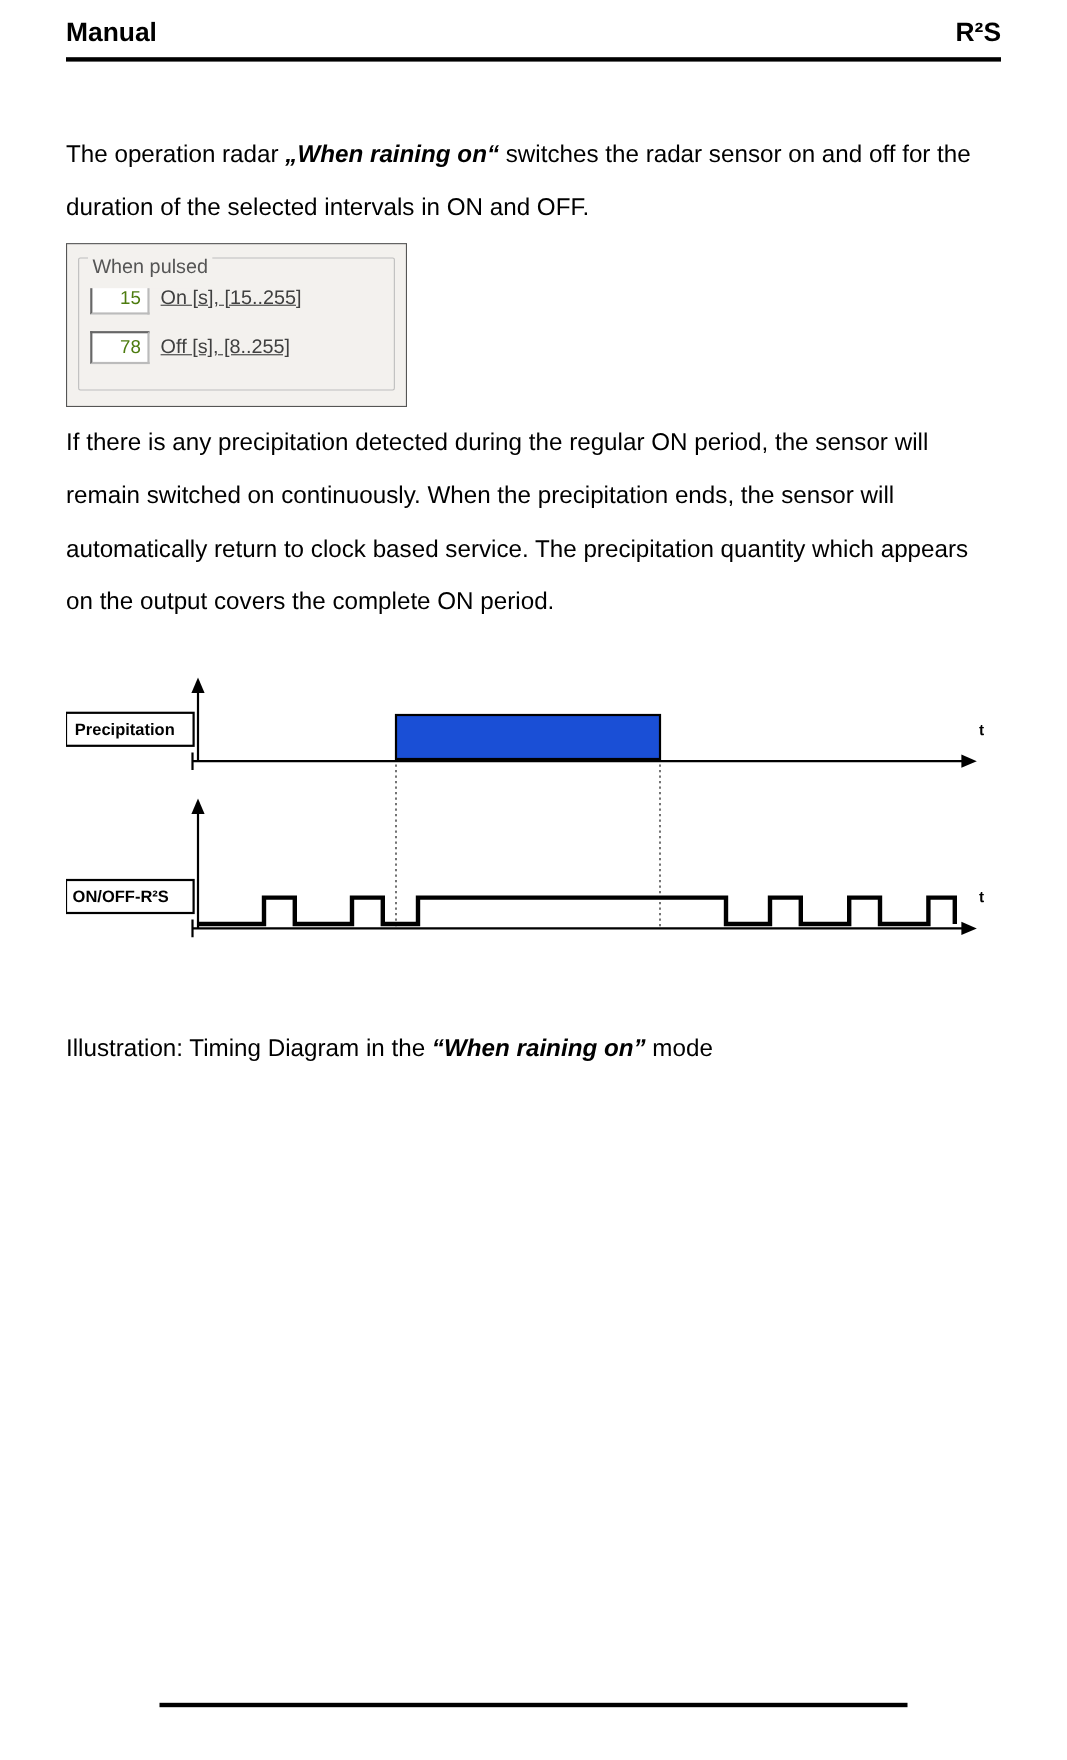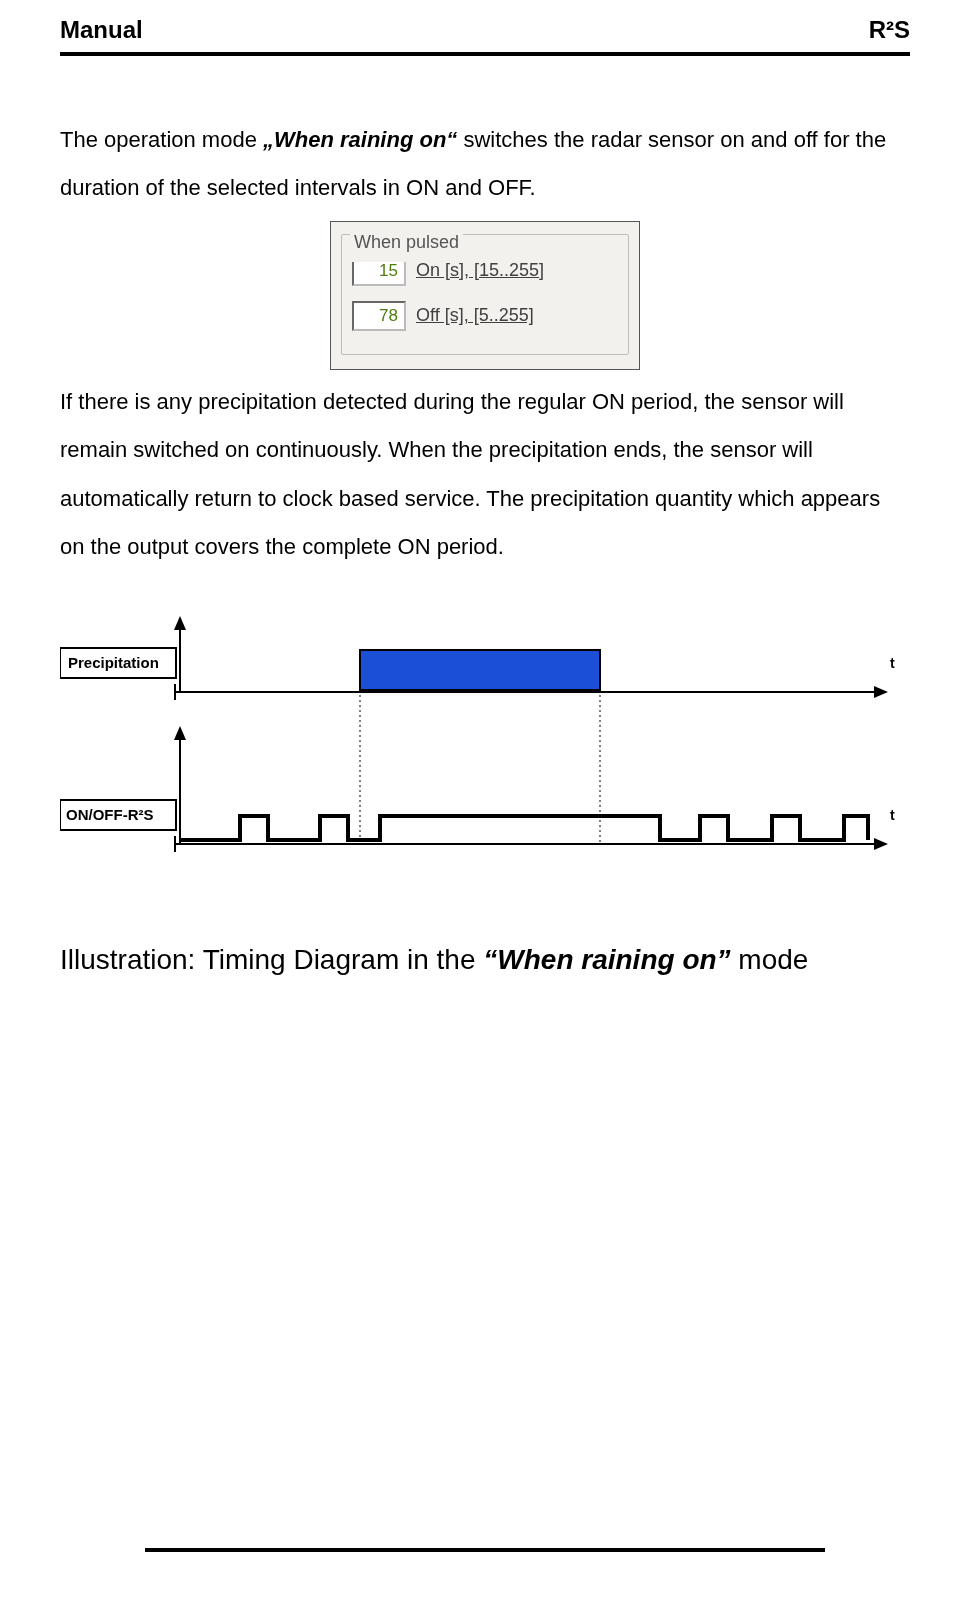--- a/index.html
+++ b/index.html
@@ -2,30 +2,30 @@
 <html><head>
 <meta charset="utf-8">
 <style>
   * { box-sizing: border-box; margin: 0; padding: 0; }
   html, body { width: 970px; height: 1600px; background: #fff; font-family: Arial, Helvetica, sans-serif; }
   .page { position: relative; width: 970px; height: 1600px; padding: 16px 60px 0 60px; }
   .header { display: flex; justify-content: space-between; align-items: baseline; font-weight: bold; font-size: 24px; padding-bottom: 6px; }
   .header-rule { border-bottom: 4px solid #000; margin-top: 2px; }
   .body { padding-top: 60px; font-size: 22px; line-height: 2.2; color: #000; }
   .para1 .em { font-style: italic; font-weight: bold; margin-top: 40px; }
-  .dialog-wrap { display: flex; justify-content: center; margin: 8px 0 8px 0; }
+  .dialog-wrap { display: flex; margin: 8px 0 8px 0; }
   .dialog { width: 310px; background: #f3f1ee; border: 1px solid #555; padding: 6px 10px 14px 10px; font-family: Tahoma, Arial, sans-serif; font-size: 18px; color: #333; }
   .dialog-group { border: 1px solid #bdbdbd; border-radius: 2px; padding: 10px 10px 12px 10px; position: relative; margin-top: 6px; }
   .legend { position: absolute; top: -12px; left: 8px; background: #f3f1ee; padding: 0 4px; font-size: 18px; color: #555; }
   .row { display: flex; align-items: center; gap: 10px; margin: 6px 0; }
   .numbox { width: 54px; height: 30px; background: #fff; border: 2px inset #bbb; display: flex; align-items: center; justify-content: flex-end; padding-right: 6px; font-size: 17px; color: #4d7c0f; }
   .rowlabel { font-size: 18px; color: #404040; text-decoration: underline; }
   .para2 { margin-top: 8px; }
   .diagram { margin-top: 40px; margin-bottom: 40px; position: relative; }
-  .caption { font-size: 28px; margin-top: 30px; }
+  .caption { font-size: 22px; margin-top: 30px; }
   .caption .em { font-style: italic; font-weight: bold; }
   .footer { position: absolute; left: 60px; right: 60px; bottom: 30px; }
   .footer-rule { border-top: 4px solid #000; margin-bottom: 18px; width: 80%; margin-left: auto; margin-right: auto; }
   .footer-row { display: flex; justify-content: space-between; align-items: flex-end; }
   .logo { display: flex; align-items: center; gap: 6px; }
   .logo svg { display: block; }
   .pagenum { font-size: 22px; }
   
   .axis-label { font: bold 14px Arial; fill: #000; }
   .box-label { font: bold 15px Arial; fill: #000; }
@@ -37,34 +37,34 @@
 
   <div class="header">
     <span>Manual</span>
     <span>R²S</span>
   </div>
   <div class="header-rule"></div>
 
   <div class="body">
 
     <p class="para1">
-      <span>The operation mode </span><span class="em">„When raining on“</span><span> switches the radar sensor on and off for the duration of the selected intervals in ON and OFF.</span>
+      <span>The operation radar </span><span class="em">„When raining on“</span><span> switches the radar sensor on and off for the duration of the selected intervals in ON and OFF.</span>
     </p>
 
     <div class="dialog-wrap">
       <div class="dialog">
         <div class="dialog-group">
           <div class="legend">When pulsed</div>
           <div class="row">
             <div class="numbox">15</div>
             <div class="rowlabel">On [s], [15..255]</div>
           </div>
           <div class="row">
             <div class="numbox">78</div>
-            <div class="rowlabel">Off [s], [5..255]</div>
+            <div class="rowlabel">Off [s], [8..255]</div>
           </div>
         </div>
       </div>
     </div>
 
     <p class="para2">If there is any precipitation detected during the regular ON period, the sensor will remain switched on continuously. When the precipitation ends, the sensor will automatically return to clock based service. The precipitation quantity which appears on the output covers the complete ON period.</p>
 
     <div class="diagram">
       <svg width="850" height="260" viewBox="0 0 850 260">
 

